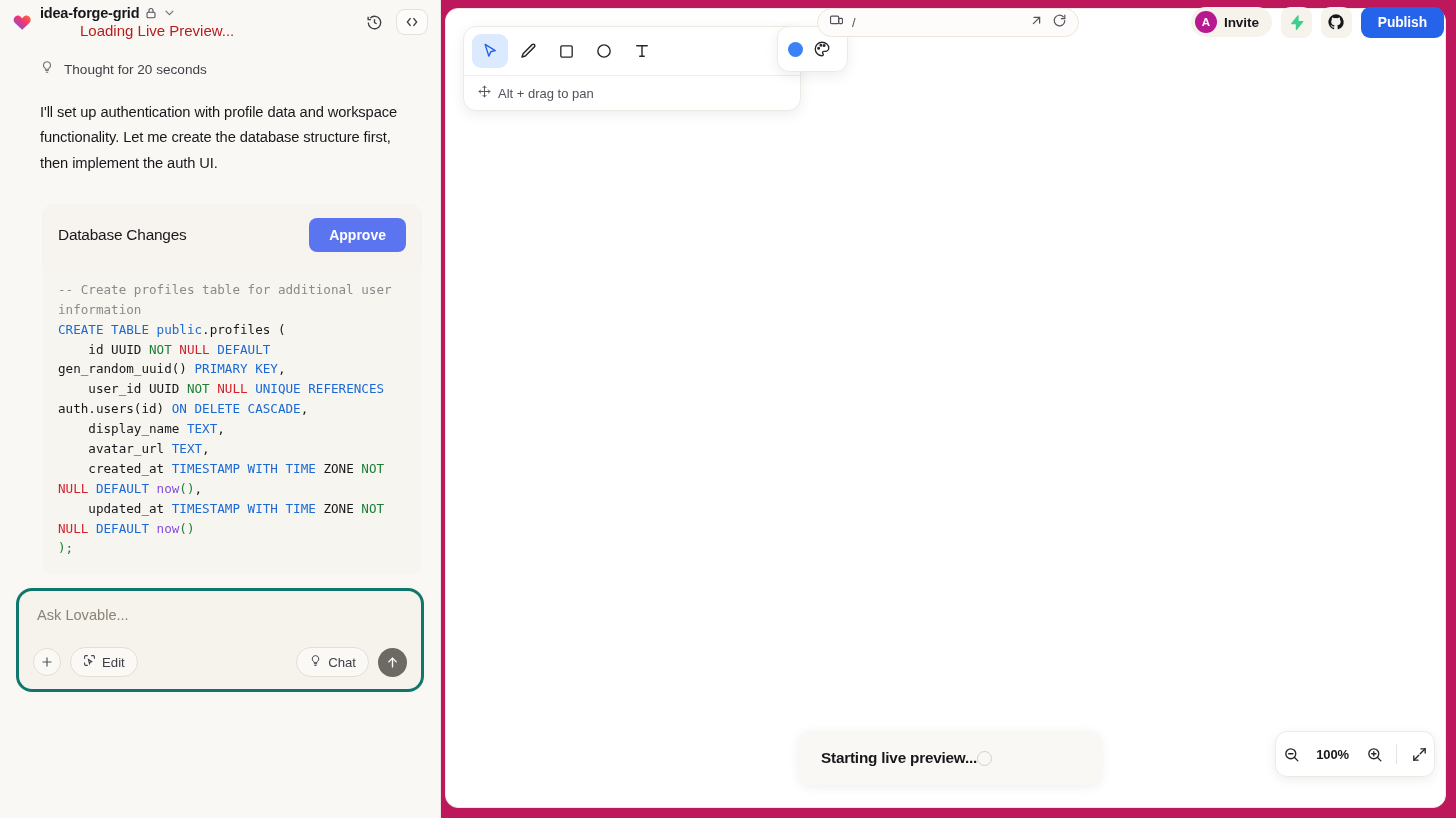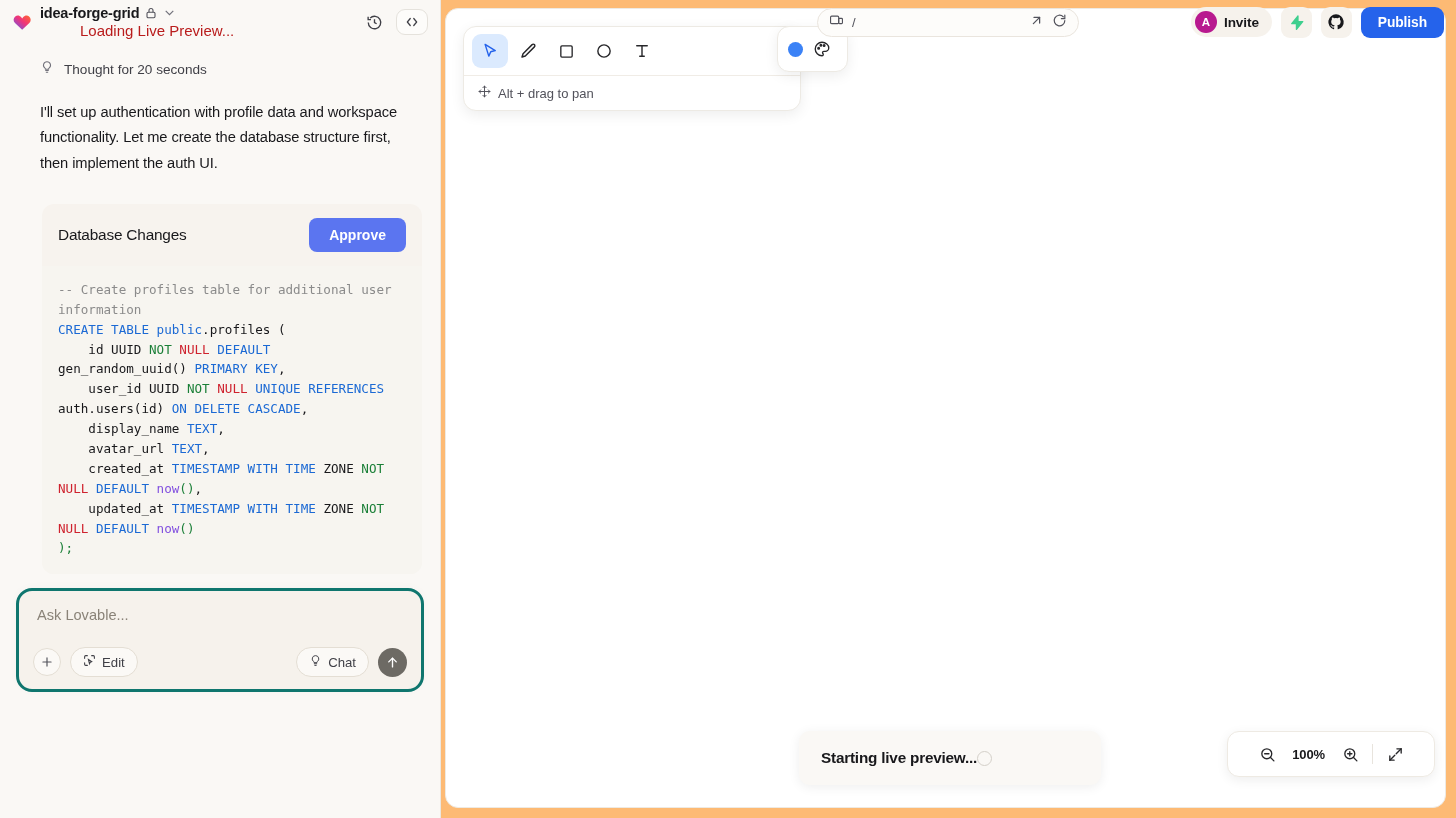--- a/index.html
+++ b/index.html
@@ -77,21 +77,21 @@
   .composer-row { display: flex; align-items: center; gap: 9px; }
   .cbtn { display: inline-flex; align-items: center; gap: 6px; border: 1px solid #e4ded4; background: #fbf9f6; border-radius: 999px; padding: 6px 12px; font-size: 13.2px; color: #3f3f46; cursor: pointer; font-family: "Liberation Sans", sans-serif; }
   .cbtn.round { padding: 0; width: 28px; height: 28px; justify-content: center; border-radius: 50%; font-size: 16px; color: #52525b; }
   .composer-row .sp { flex: 1; }
   .send-btn { width: 29px; height: 29px; border-radius: 50%; background: #6d6a64; display: flex; align-items: center; justify-content: center; border: none; cursor: pointer; }
 
   
   .vdiv { width: 1px; background: #ece7e0; height: 818px; flex: 0 0 1px; }
 
   
-  .right { flex: 1; position: relative; background: #fdba74; padding: 8px 10px 10px 4px; }
+  .right { flex: 1; position: relative; background: #be185d; padding: 8px 10px 10px 4px; }
   .preview { position: relative; width: 100%; height: 100%; background: #ffffff; border: 1px solid #eeeae3; border-radius: 13px; overflow: hidden; }
 
   .toolbar-card {
     position: absolute; left: 17px; top: 17px; width: 338px;
     background: #ffffff; border: 1px solid #edeaE4; border-radius: 13px;
     box-shadow: 0 4px 14px rgba(0,0,0,.07);
   }
   .toolbar-row { display: flex; align-items: center; padding: 7px 8px; gap: 2px; position: relative; }
   .tool { width: 36px; height: 34px; border-radius: 9px; display: flex; align-items: center; justify-content: center; color: #27272a; cursor: pointer; background: transparent; border: none; }
   .tool.active { background: #dbeafe; color: #2563eb; }
@@ -112,21 +112,21 @@
     display: flex; align-items: center; 
     padding: 18px 22px; 
   }
   .status-txt { font-size: 15.3px; font-weight: 700; color: #18181b; letter-spacing: -0.2px; }
   .spinner { width: 15px; height: 15px; border-radius: 50%; border: 1.6px solid #d4d0c9; }
 
   .zoom-card {
     position: absolute; right: 10px; bottom: 30px;
     background: #ffffff; border: 1px solid #eeeae3; border-radius: 12px;
     box-shadow: 0 3px 12px rgba(0,0,0,.07);
-    display: flex; align-items: center; gap: 2px; padding: 7px 24px;
+    display: flex; align-items: center; gap: 2px; padding: 7px 0;
   }
   .zbtn { width: 30px; height: 30px; display: flex; align-items: center; justify-content: center; color: #27272a; cursor: pointer; background: none; border: none; }
   .zoom-val { font-size: 13px; font-weight: 700; color: #18181b; padding: 0 8px; min-width: 44px; text-align: center; letter-spacing: -0.1px; }
   .zsep { width: 1px; height: 20px; background: #e8e4dd; margin: 0 5px; }
 
   
   .top-right { position: absolute; left: 440px; top: 0; right: 0; height: 44px; display: flex; align-items: center; padding: 0 12px; gap: 9px; }
   .url-bar {
     margin-left: 365px; width: 262px; height: 29px;
     background: #fdfcfa; border: 1px solid #eae5de; border-radius: 999px;

